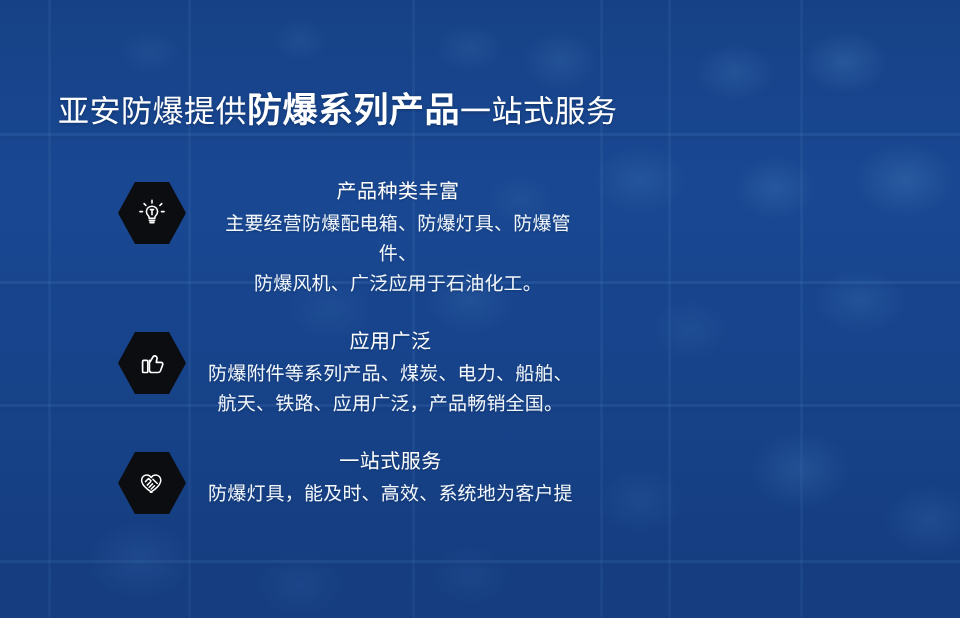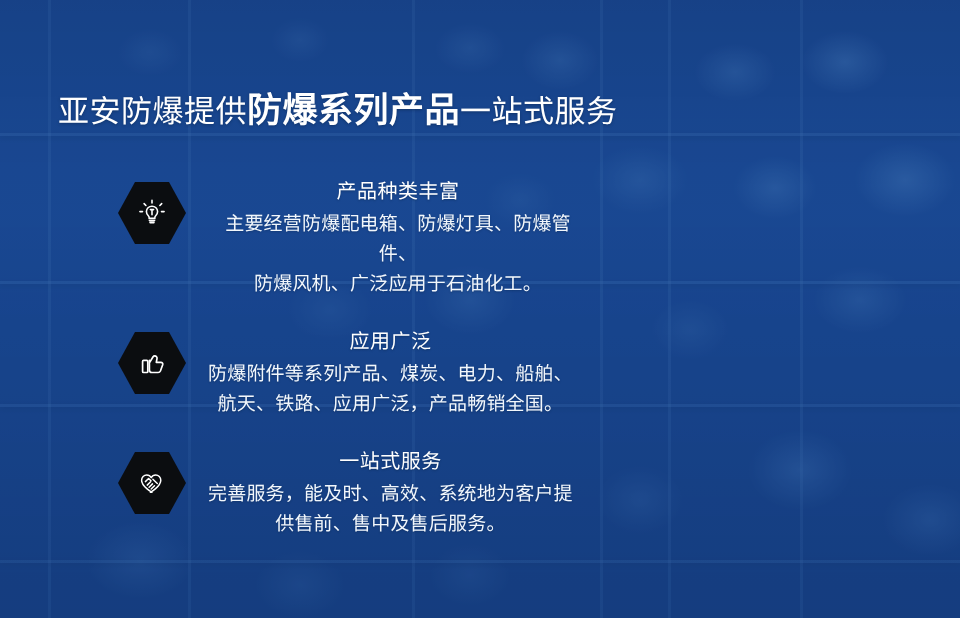--- a/index.html
+++ b/index.html
@@ -257,20 +257,19 @@
             <path d="M12.2 19.1l3.4-3.3"></path>
             <path d="M14.1 21.2l3.4-3.3"></path>
             <path d="M16.2 23l3.3-3.2"></path>
             <path d="M17.9 13.3l4.4 4.2"></path>
           </svg>
         </div>
       </div>
       <div class="feature-body">
         <h3 class="feature-title">一站式服务</h3>
         <p class="feature-desc">
-          <span class="line">完善服务，能及时、高效、系统地为客户提</span>
-          <span class="line">供售前、售中及售后服务。</span>
+          <span class="line">防爆灯具，能及时、高效、系统地为客户提</span>
         </p>
       </div>
     </div>
 
   </div>
 </div>
 
 </body></html>

